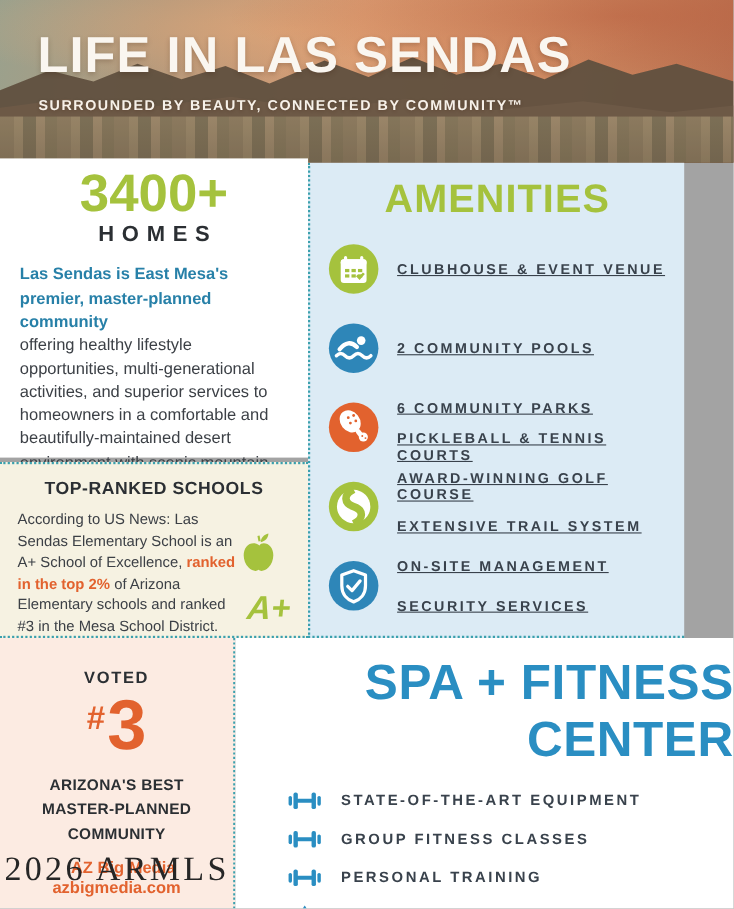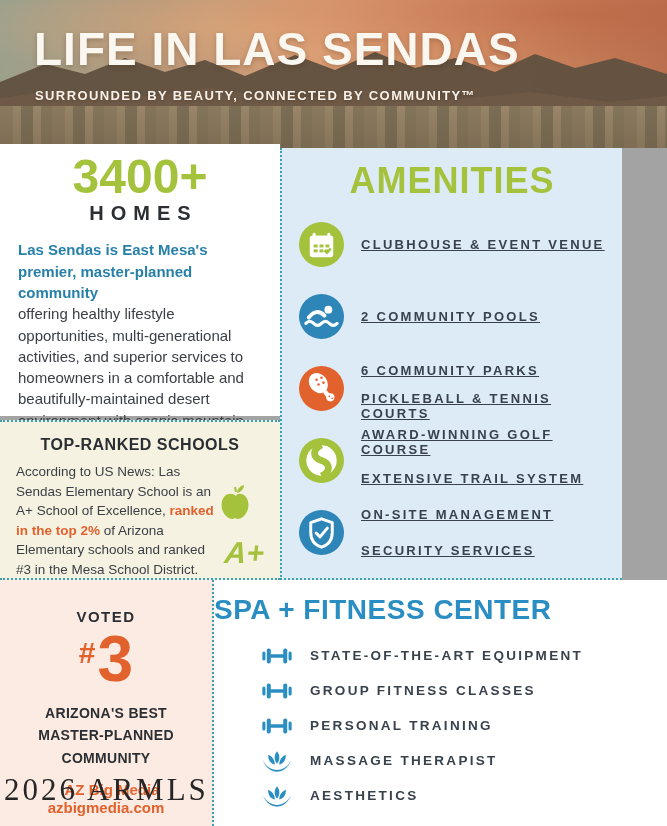--- a/index.html
+++ b/index.html
@@ -59,21 +59,21 @@
   .voted-rank { margin-top:4px; color:#e2622e; line-height:.95; }
   .voted-rank .hash { font-size:30px; font-weight:bold; vertical-align:18px; margin-right:2px; }
   .voted-rank .num { font-size:64px; font-weight:bold; }
   .voted-subtitle { margin:12px auto 0 auto; max-width:168px; font-size:14px; font-weight:bold;
     color:#2b2f33; line-height:1.6; letter-spacing:.3px; }
   .voted-source { margin-top:12px; font-size:15px; font-weight:bold; color:#e2622e;padding-left:12px; }
   .voted-url { font-size:15px; font-weight:bold; color:#e2622e; margin-top:1px; }
 
   
   .spa { position:absolute; top:580px; left:214px; width:453px; height:246px; background:#fff; }
-  .spa-title { text-align:left; margin-top:14px; font-size:28px; font-weight:bold; color:#2a8ec2; letter-spacing:.5px; }
+  .spa-title { text-align:right; margin-top:14px; font-size:45px; font-weight:bold; color:#2a8ec2; letter-spacing:.5px; }
   .spa-list { margin-top:12px; padding-left:46px; }
   .spa-item { display:flex; align-items:center; height:35px; }
   .spa-icon { flex:0 0 34px; height:26px; margin-right:16px; display:flex; align-items:center; justify-content:center; }
   .spa-label { font-size:13.5px; font-weight:bold; color:#39424c; letter-spacing:2.3px; }
 
   
   .watermark { position:absolute; left:4px; top:772px; font-family:"Liberation Serif", serif;
     font-size:31px; color:#262626; letter-spacing:3px; z-index:5; }
 </style>
 </head>

